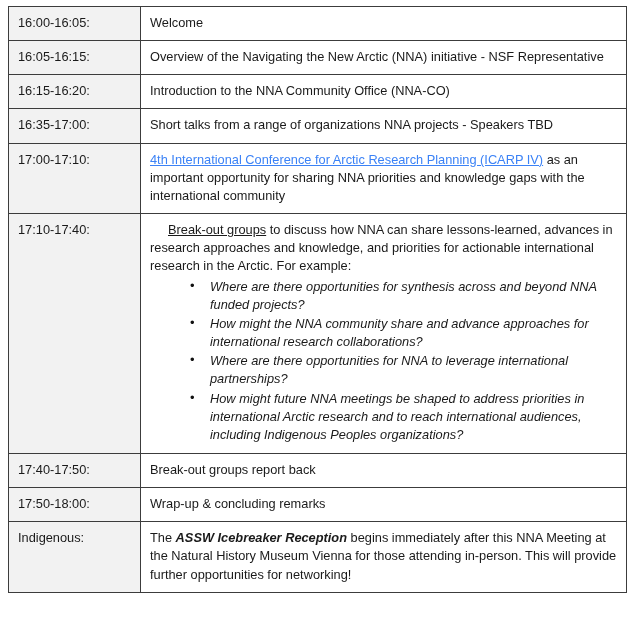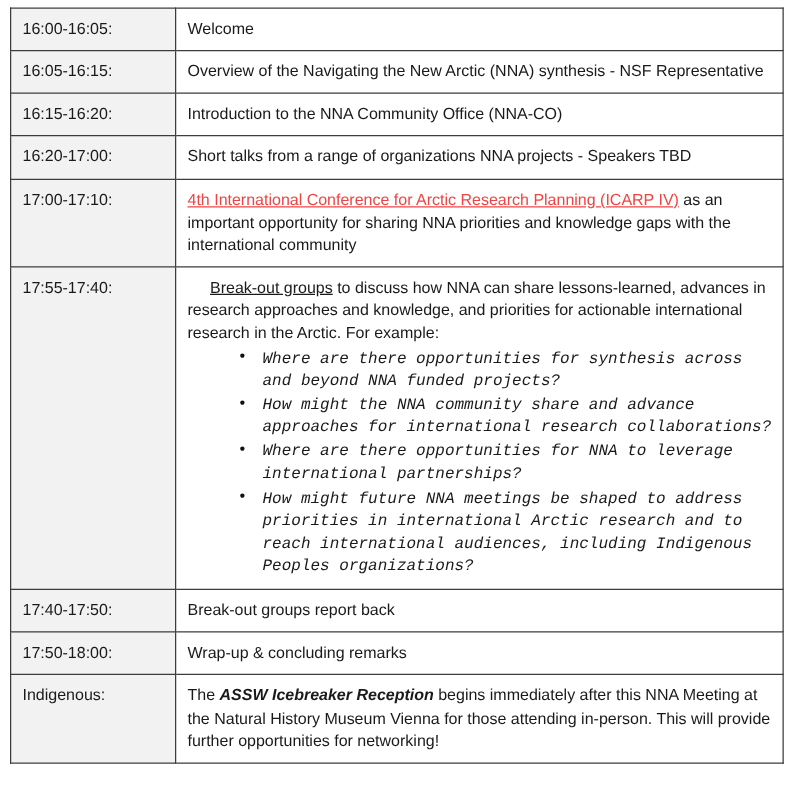--- a/index.html
+++ b/index.html
@@ -39,28 +39,27 @@
     white-space: nowrap;
     padding-left: 10px;
   }
   td.desc-cell {
     background: #ffffff;
   }
   .ital { }
   .bold-ital { font-style: italic; font-weight: bold; text-align: right; }
   .underline { text-decoration: underline; margin-left: 18px; }
   a.xlink {
-    color: #ef4444;
+    color: #3b82f6;
     text-decoration: underline;
   }
   ul.examples {
     margin: 2px 0 0 0;
     padding-left: 40px;
     list-style: none;
-    font-family: Liberation Mono, monospace;
   }
   ul.examples li {
     font-style: italic;
     position: relative;
     padding-left: 20px;
     margin: 0 0 1px 0;
     line-height: 1.42;
   }
   ul.examples li:before {
     content: "\2022";
@@ -87,54 +86,54 @@
         <td class="desc-cell">
           <span>Welcome</span>
         </td>
       </tr>
 
       <tr>
         <td class="time-cell">
           <span>16:05-16:15:</span>
         </td>
         <td class="desc-cell">
-          <span>Overview of the Navigating the New Arctic (NNA) synthesis - </span><span class="ital">NSF Representative</span>
+          <span>Overview of the Navigating the New Arctic (NNA) initiative - </span><span class="ital">NSF Representative</span>
         </td>
       </tr>
 
       <tr>
         <td class="time-cell">
           <span>16:15-16:20:</span>
         </td>
         <td class="desc-cell">
           <span>Introduction to the NNA Community Office (NNA-CO)</span>
         </td>
       </tr>
 
       <tr>
         <td class="time-cell">
-          <span>16:20-17:00:</span>
+          <span>16:35-17:00:</span>
         </td>
         <td class="desc-cell">
           <span>Short talks from a range of organizations NNA projects - Speakers TBD</span>
         </td>
       </tr>
 
       <tr>
         <td class="time-cell">
           <span>17:00-17:10:</span>
         </td>
         <td class="desc-cell">
           <a class="xlink" href="#">4th International Conference for Arctic Research Planning (ICARP IV)</a><span> as an important opportunity for sharing NNA priorities and knowledge gaps with the international community</span>
         </td>
       </tr>
 
       <tr>
         <td class="time-cell">
-          <span>17:55-17:40:</span>
+          <span>17:10-17:40:</span>
         </td>
         <td class="desc-cell">
           <div class="para"><span class="underline">Break-out groups</span><span> to discuss how NNA can share lessons-learned, advances in research approaches and knowledge, and priorities for actionable international research in the Arctic. </span><span class="ital">For example:</span></div>
           <ul class="examples">
             <li>Where are there opportunities for synthesis across and beyond NNA funded projects?</li>
             <li>How might the NNA community share and advance approaches for international research collaborations?</li>
             <li>Where are there opportunities for NNA to leverage international partnerships?</li>
             <li>How might future NNA meetings be shaped to address priorities in international Arctic research and to reach international audiences, including Indigenous Peoples organizations?</li>
           </ul>
         </td>

